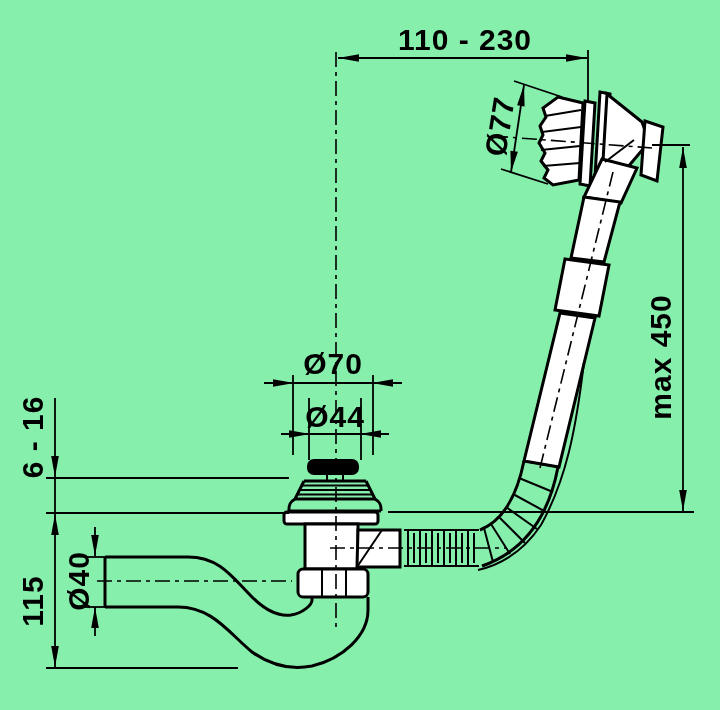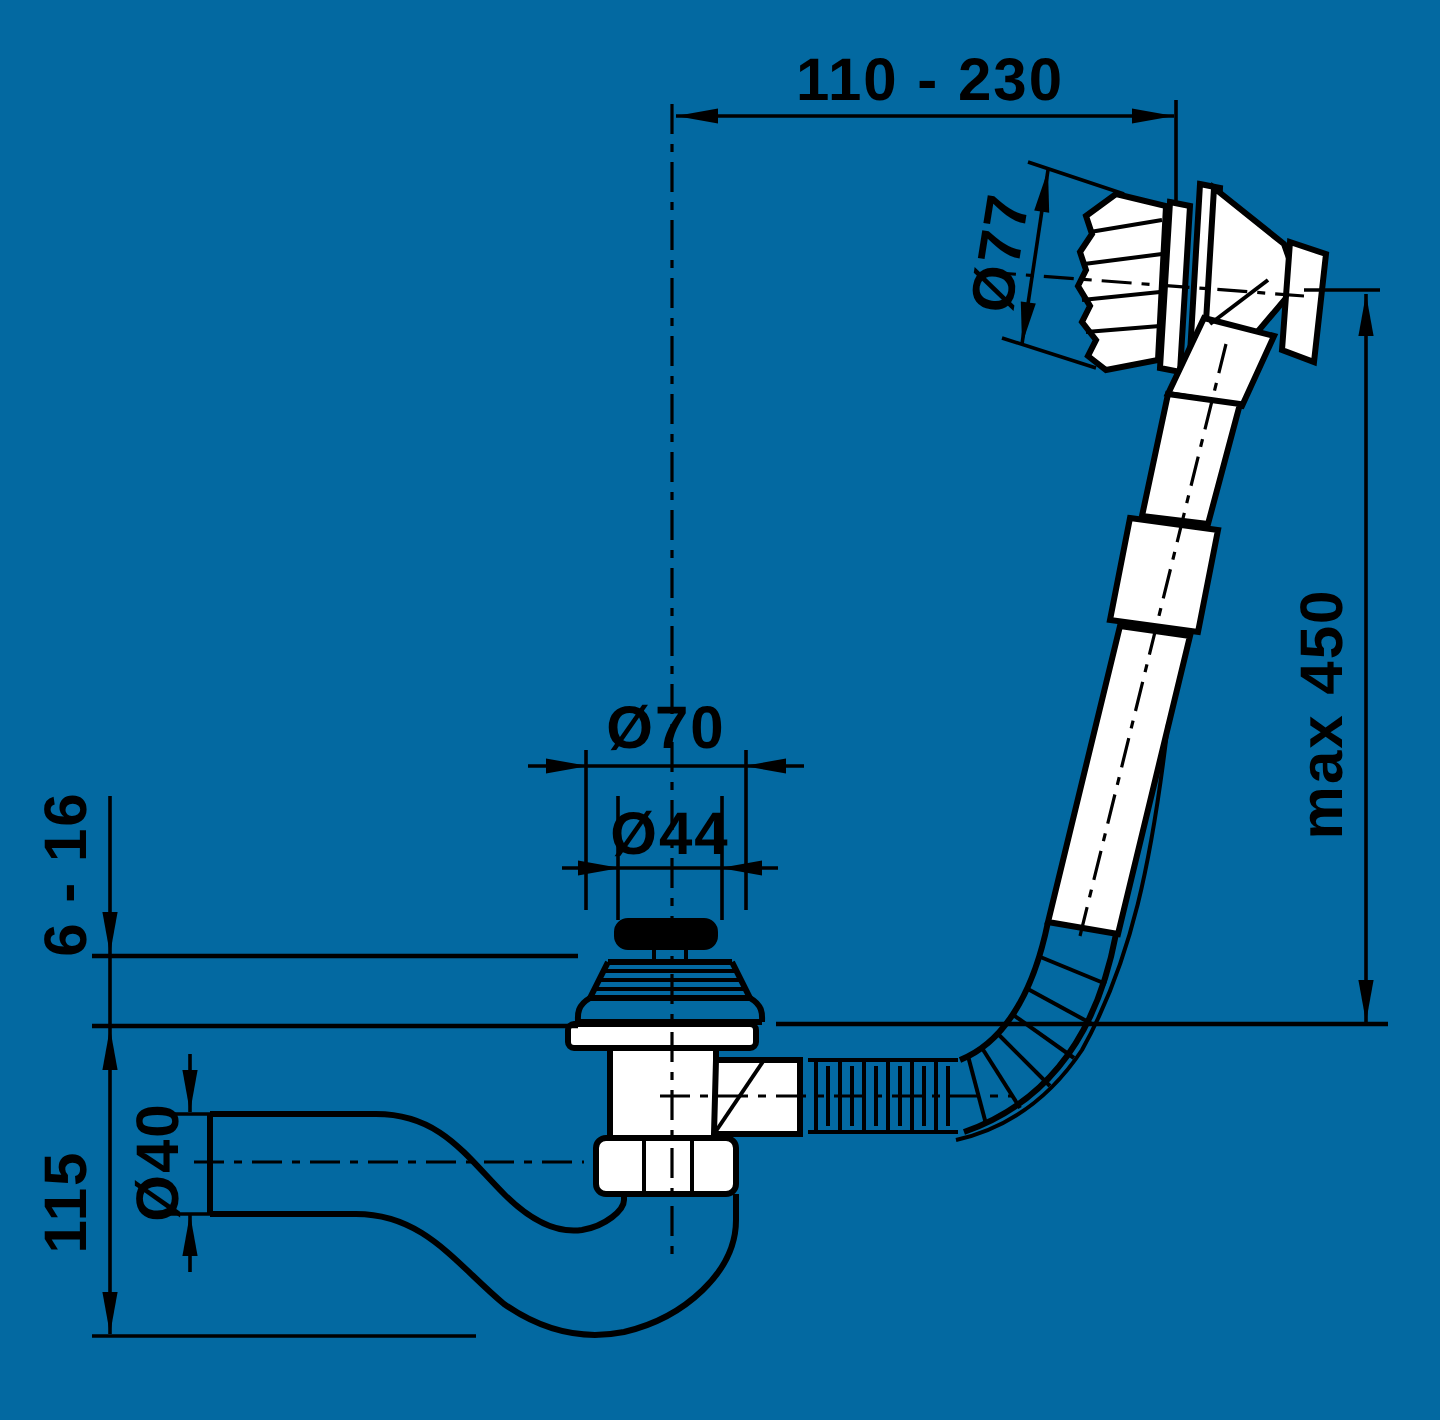--- a/index.html
+++ b/index.html
@@ -1,16 +1,16 @@
 <!DOCTYPE html>
 <html><head>
 <meta charset="utf-8">
 <style>
   html,body{margin:0;padding:0;background:#fff;}
-  .stage{position:relative;width:720px;height:710px;background:#0369a1;overflow:hidden;}
+  .stage{position:relative;width:720px;height:710px;background:#86efac;overflow:hidden;}
   svg{display:block;}
   .dim-text{font-family:"Liberation Sans",sans-serif;font-weight:700;font-size:30px;fill:#000;letter-spacing:1px;}
   .outline{stroke:#000;stroke-width:3;fill:none;}
   .outline-f{stroke:#000;stroke-width:3;fill:#fff;}
   .detail{stroke:#000;stroke-width:2;fill:none;}
   .dimline{stroke:#000;stroke-width:1.8;fill:none;}
   .extline{stroke:#000;stroke-width:1.8;fill:none;}
   .tubline{stroke:#000;stroke-width:2.2;fill:none;}
   .cline{stroke:#000;stroke-width:1.6;fill:none;stroke-dasharray:15 5 4 5;}
   .arrow{fill:#000;stroke:none;}

